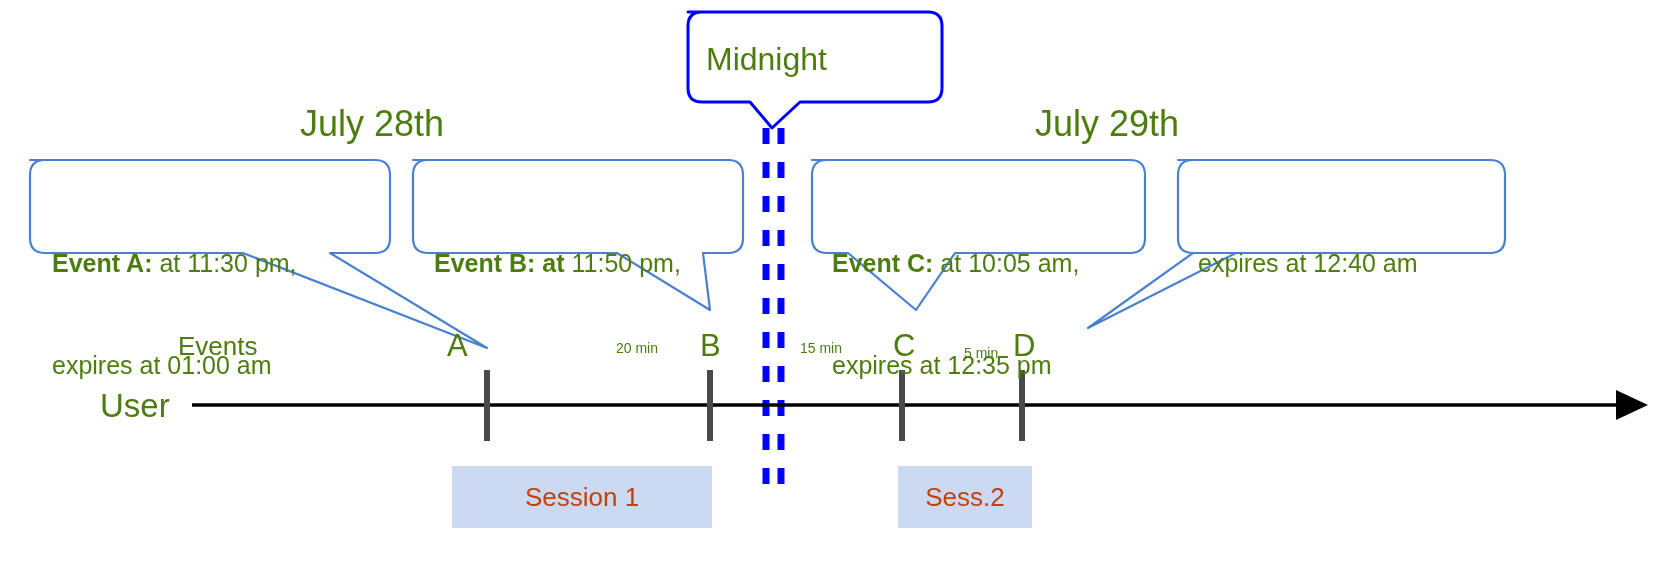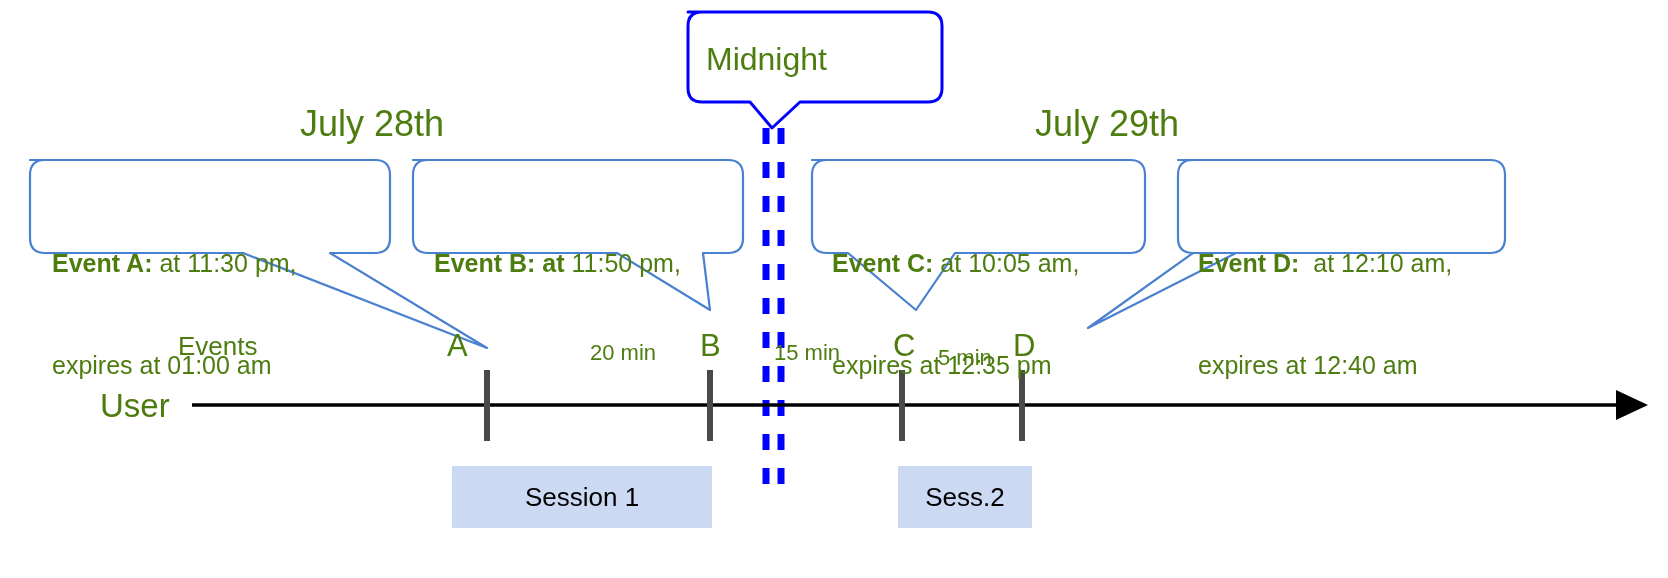--- a/index.html
+++ b/index.html
@@ -46,37 +46,38 @@
   .axis-title {
     font-size: 33px;
   }
   .events-label {
     font-size: 26px;
   }
   .tick-label {
     font-size: 31px;
   }
   .interval-label {
-    font-size: 22px;
+    font-size: 14px;
+    margin-left: 26px;
   }
   .session-label {
     font-size: 26px;
   }
   .session-box {
     position: absolute;
     background: #ccd9f2;
   }
   .session-box span {
     position: absolute;
     left: 0;
     right: 0;
     top: 50%;
     transform: translateY(-50%);
     text-align: center;
-    color: #000000;
+    color: #c2410c;
     white-space: pre;
   }
 </style>
 </head>
 <body>
 
 <div id="stage">
 
   <svg id="vector-layer" viewBox="0 0 1668 578" xmlns="http://www.w3.org/2000/svg">
 
@@ -131,21 +132,20 @@
   <div class="txt callout-text" style="left:434px; top:178px;">
     <div><b>Event B: at</b><span> 11:50 pm,</span></div>
   </div>
 
   <div class="txt callout-text" style="left:832px; top:178px;">
     <div><b>Event C:</b><span> at 10:05 am,</span></div>
     <div>expires at 12:35 pm</div>
   </div>
 
   <div class="txt callout-text" style="left:1198px; top:178px;">
-    <div><b>Event D:</b><span>  at 12:10 am,</span></div>
     <div>expires at 12:40 am</div>
   </div>
 
   <div class="txt events-label" style="left:178px; top:331px;">Events</div>
   <div class="txt axis-title" style="left:100px; top:386px;">User</div>
 
   <div class="txt tick-label" style="left:447px; top:327px;">A</div>
   <div class="txt tick-label" style="left:700px; top:327px;">B</div>
   <div class="txt tick-label" style="left:893px; top:327px;">C</div>
   <div class="txt tick-label" style="left:1013px; top:327px;">D</div>

